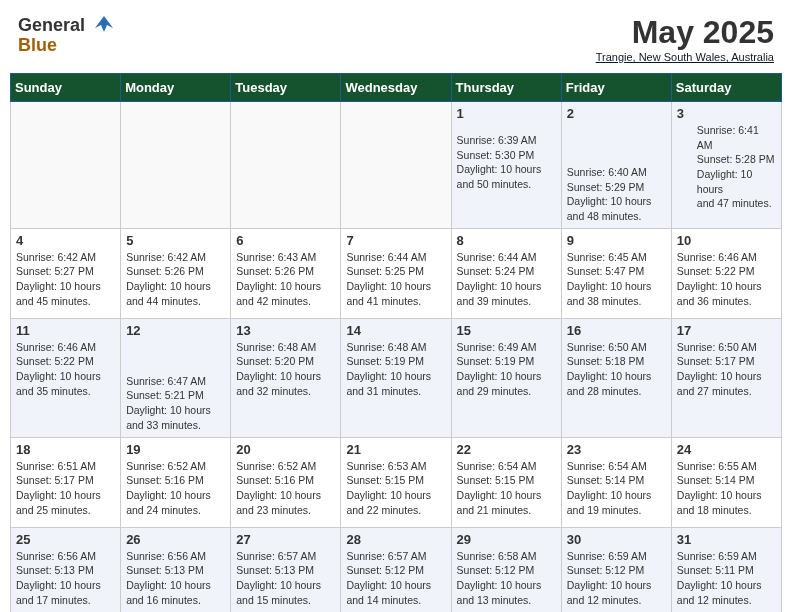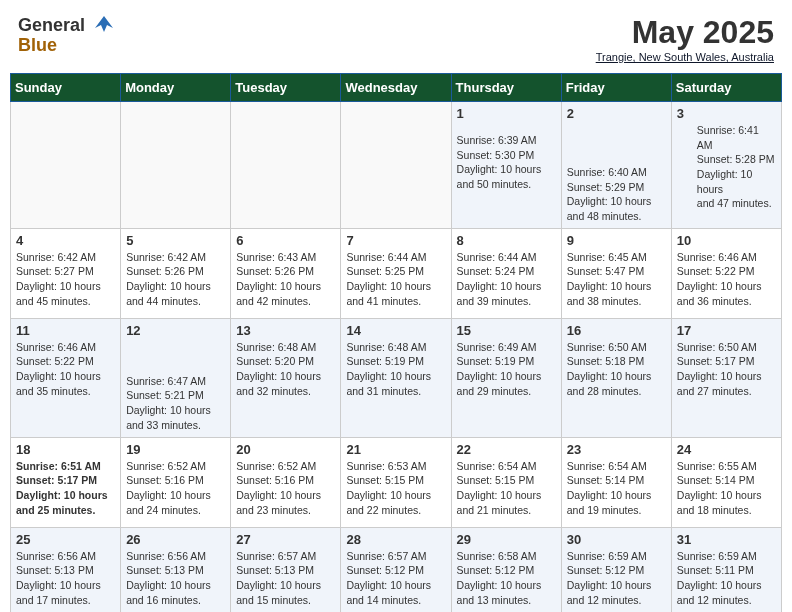--- a/index.html
+++ b/index.html
@@ -257,21 +257,21 @@
           <span class="day-num">17</span>
           <div class="day-info" style="white-space: pre-line;">Sunrise: 6:50 AM
 Sunset: 5:17 PM
 Daylight: 10 hours
 and 27 minutes.</div>
         </td>
       </tr>
       <tr>
         <td>
           <span class="day-num">18</span>
-          <div class="day-info" style="white-space: pre-line; font-weight: bold;">Sunrise: 6:51 AM
+          <div class="day-info" style="white-space: pre-line;">Sunrise: 6:51 AM
 Sunset: 5:17 PM
 Daylight: 10 hours
 and 25 minutes.</div>
         </td>
         <td>
           <span class="day-num">19</span>
           <div class="day-info" style="white-space: pre-line;">Sunrise: 6:52 AM
 Sunset: 5:16 PM
 Daylight: 10 hours
 and 24 minutes.</div>

